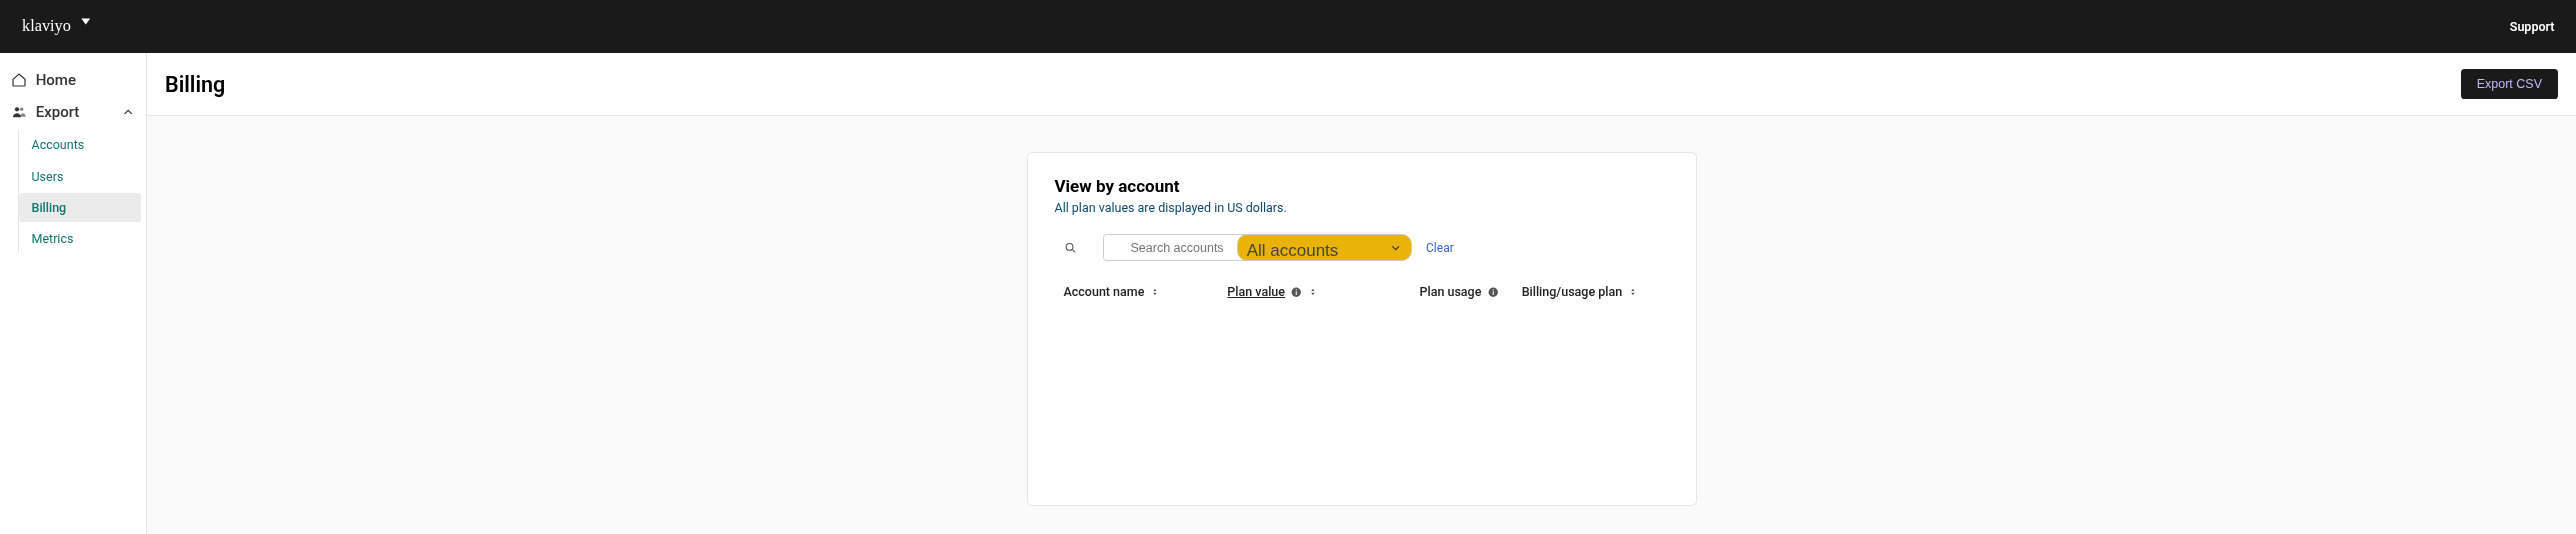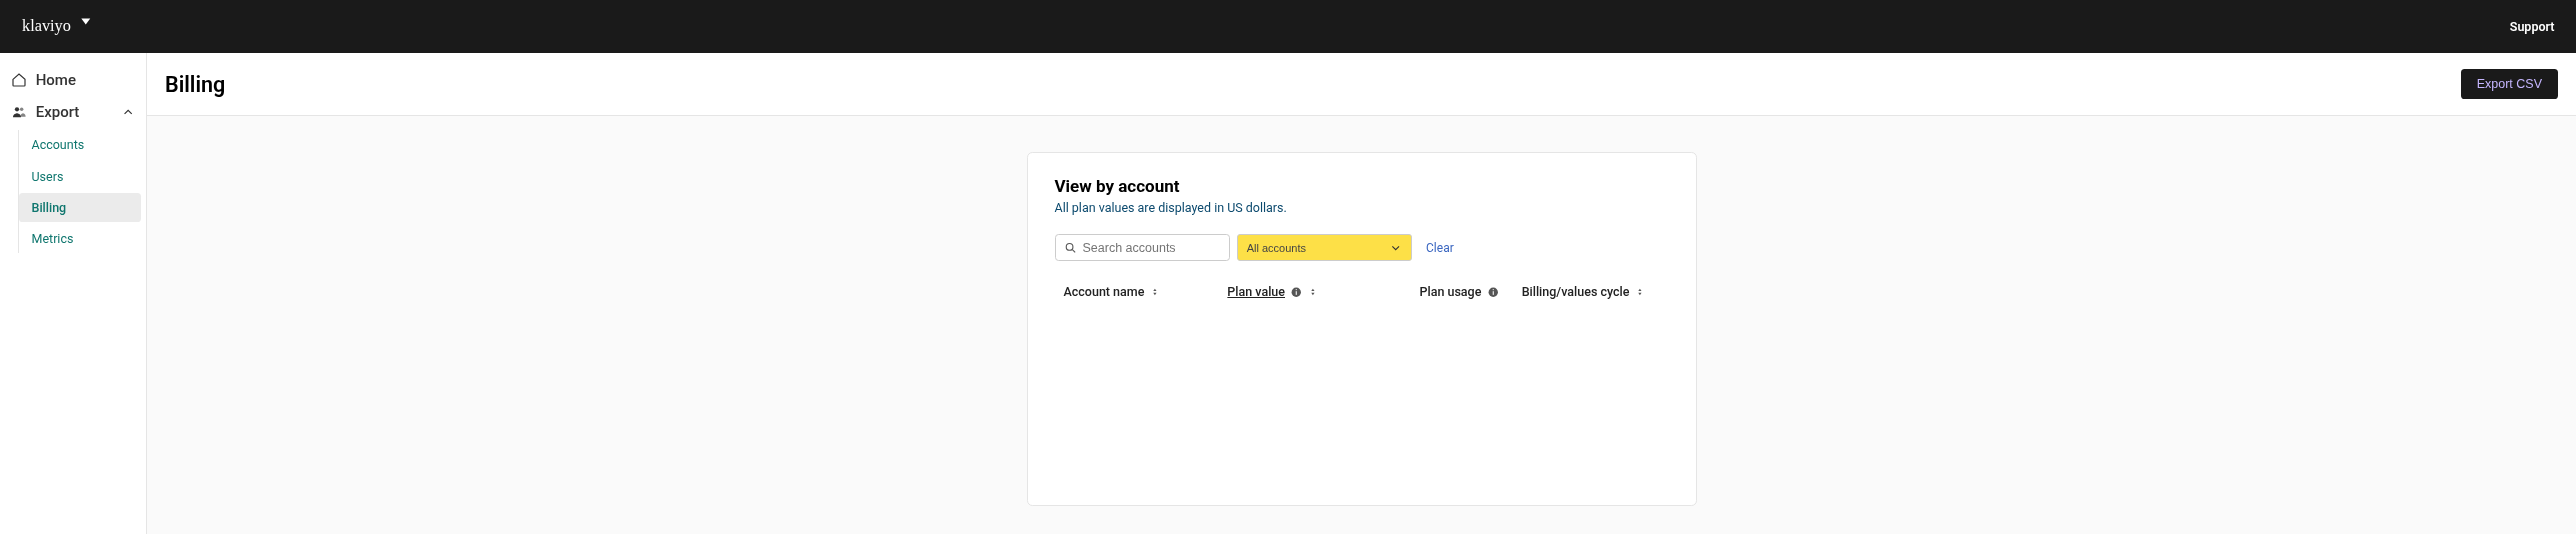--- a/index.html
+++ b/index.html
@@ -110,33 +110,34 @@
       transform: translateY(-50%);
       display: flex;
     }
     .search-input {
       width: 100%;
       padding: 5.4px 9px 5.4px 27px;
       border: 0.9px solid #ccc;
       border-radius: 3.6px;
       font-size: 12.5px;
       height: 27px;
+      margin-left: 48px;
     }
     .select-wrap {
       position: relative;
       width: 175px;
     }
     .select-btn {
       width: 100%;
       padding: 5.4px 27px 5.4px 9px;
       border: 0.9px solid #ccc;
-      border-radius: 3px;
-      font-size: 11px;
+      border-radius: 10px;
+      font-size: 17px;
       height: 27px;
-      background: #fde047;
+      background: #eab308;
       text-align: left;
       cursor: pointer;
       color: #444;
     }
     .select-wrap .chev {
       position: absolute;
       right: 9px;
       top: 50%;
       transform: translateY(-50%);
       display: flex;
@@ -281,21 +282,21 @@
             <span>Plan usage</span>
             <span class="info-icon">
               <svg viewBox="0 0 24 24" width="12.5" height="12.5" fill="#555">
                   <circle cx="12" cy="12" r="9"></circle>
                   <rect x="11" y="10" width="2" height="7" fill="#fff"></rect>
                   <rect x="11" y="6" width="2" height="2" fill="#fff"></rect>
                 </svg>
             </span>
           </div>
           <div class="th col-cycle">
-            <span>Billing/values cycle</span>
+            <span>Billing/usage plan</span>
             <span class="sort-icon">
               <svg viewBox="0 0 24 24" width="9.8" height="9.8" fill="#555">
                   <polygon points="12 4 8 10 16 10"></polygon>
                   <polygon points="12 20 8 14 16 14"></polygon>
                 </svg>
             </span>
           </div>
         </div>
       </div>
     </div>

